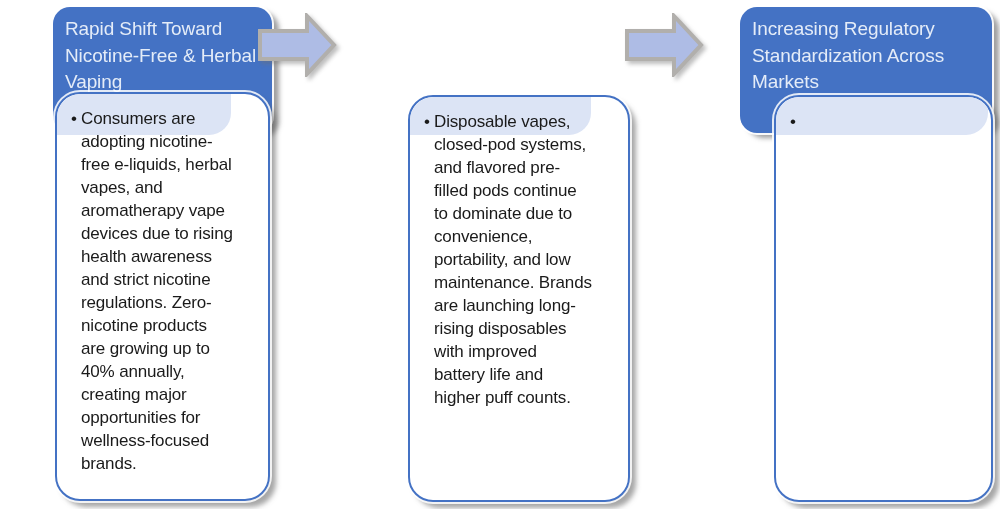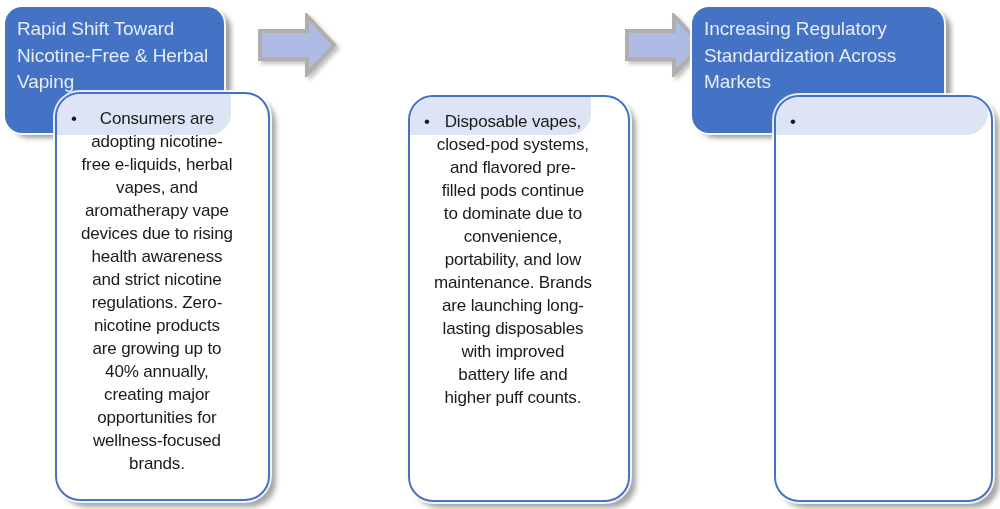--- a/index.html
+++ b/index.html
@@ -19,20 +19,21 @@
   .hdr {
     position: absolute;
     top: 7px;
     height: 126px;
     background: var(--header-bg, #4472C4);
     border-radius: 17px;
     box-shadow: 0 0 0 2px rgba(255,255,255,0.92), 7px 5px 5px rgba(80,80,80,0.55);
     z-index: 1;
     box-sizing: border-box;
     padding: 9px 10px 0 12px;
+    margin-left: 48px;
   }
   .hdr-title {
     color: var(--header-text, #E4ECF8);
     font-size: 19px;
     line-height: 26.5px;
     white-space: pre-line;
     letter-spacing: -0.1px;
   }
   .h1 { left: 5px;   width: 219px; }
   .h2 { left: 365px; width: 222px; }
@@ -79,21 +80,20 @@
     color: var(--body-text, #1A1A1A);
     font-size: 17px;
     line-height: 23px;
   }
   .body-text {
     color: var(--body-text, #1A1A1A);
     font-size: 17px;
     line-height: 23px;
     white-space: pre-line;
     letter-spacing: -0.15px;
-    text-align: center;
   }
 
   
   .arrow {
     position: absolute;
     top: 13px;
     width: 80px;
     height: 64px;
     z-index: 1;
     filter: drop-shadow(3px 3px 2px rgba(110,110,110,0.45));
@@ -144,21 +144,21 @@
       <span class="bullet">•</span>
       <span class="body-text">Disposable vapes,
 closed-pod systems,
 and flavored pre-
 filled pods continue
 to dominate due to
 convenience,
 portability, and low
 maintenance. Brands
 are launching long-
-lasting disposables
+rising disposables
 with improved
 battery life and
 higher puff counts.</span>
     </div>
   </div>
 
   <svg class="arrow a2" viewBox="0 0 80 64" xmlns="http://www.w3.org/2000/svg">
     <polygon points="3,18 50,18 50,3 77,32 50,61 50,46 3,46" fill="var(--arrow-fill, #AEBCE5)" stroke="var(--arrow-outline, #B1AFAC)" stroke-width="4" stroke-linejoin="miter"></polygon>
   </svg>
 

